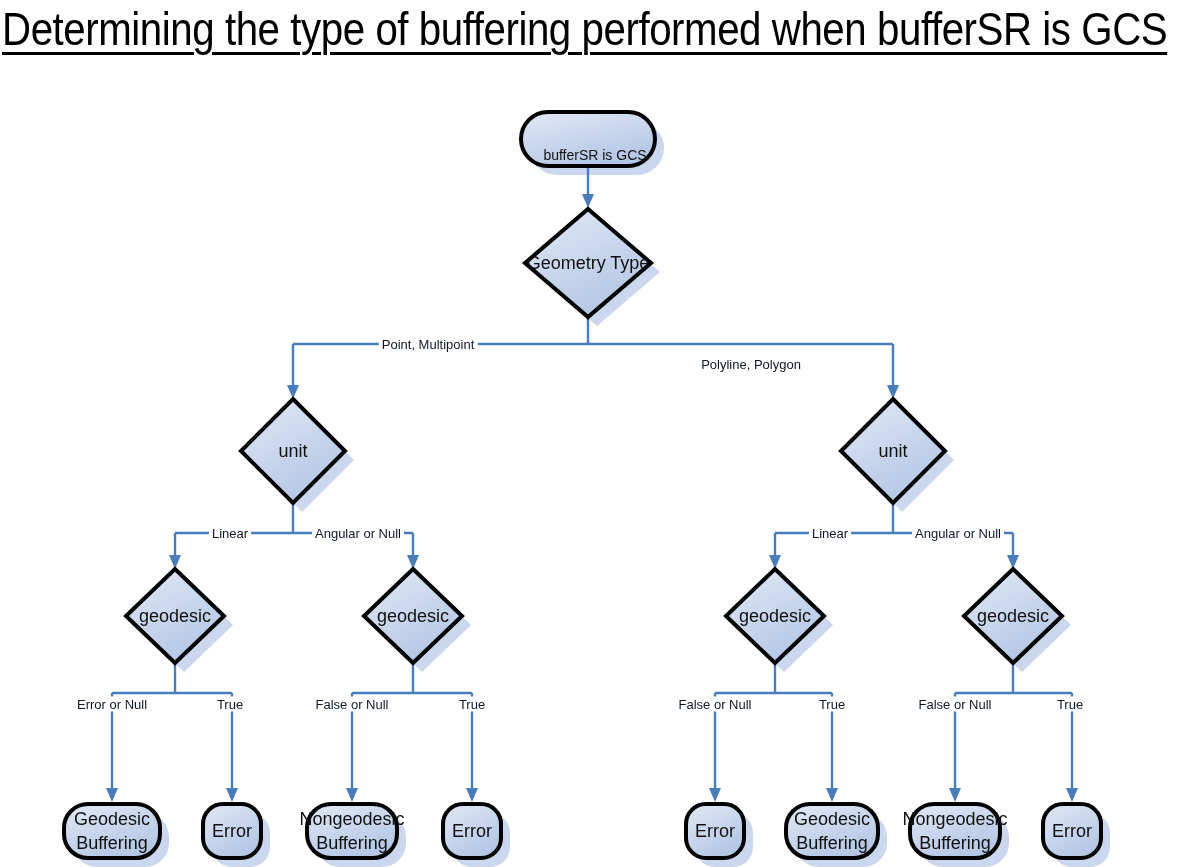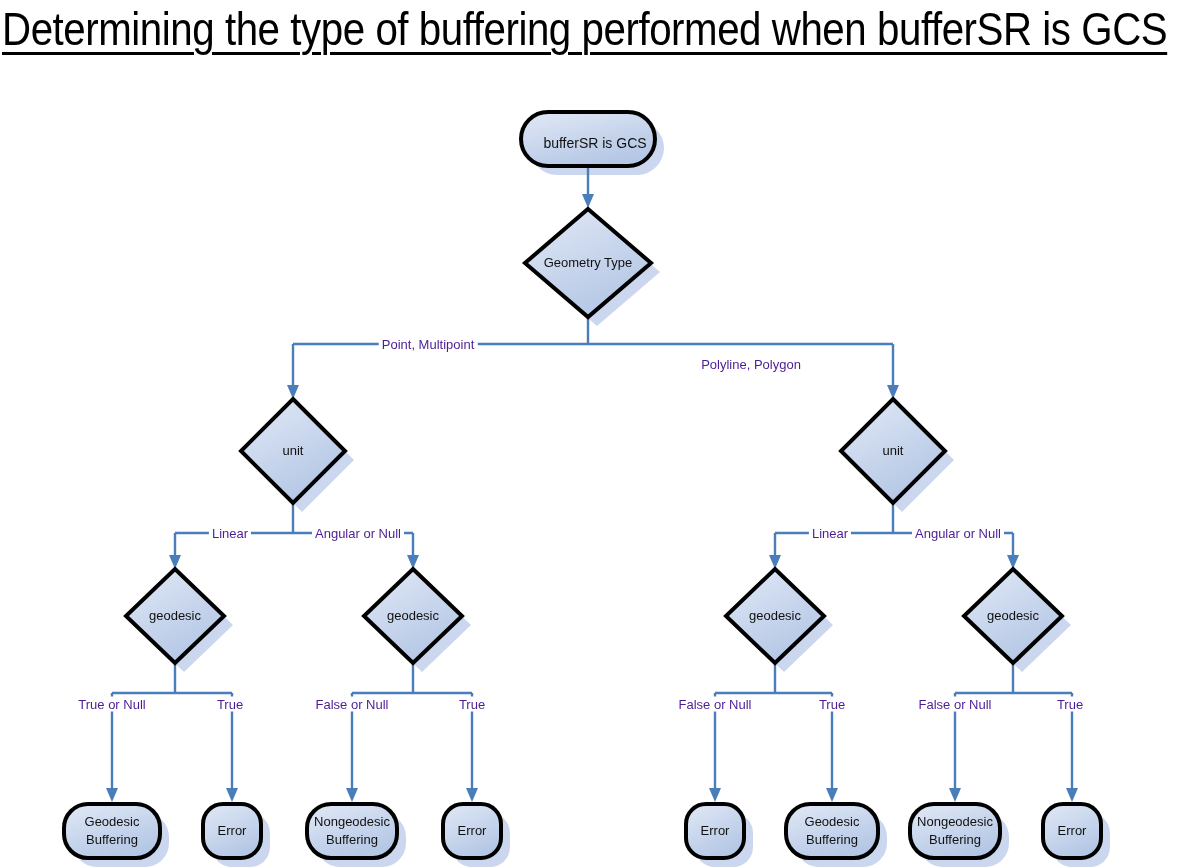--- a/index.html
+++ b/index.html
@@ -26,33 +26,33 @@
     transform: scaleX(0.875);
     transform-origin: left top;
     letter-spacing: -0.5px;
   }
   .nlabel {
     position: absolute;
     display: flex;
     align-items: center;
     justify-content: center;
     text-align: center;
-    font-size: 13px;
+    font-size: 18px;
     line-height: 1.35;
     color: #111;
     pointer-events: none;
   }
   .nlabel.big { font-size: 14px; }
   .elabel {
     position: absolute;
     transform: translate(-50%, -50%);
     background: #ffffff;
     padding: 0 3px;
     font-size: 13px;
-    color: #4c1d95;
+    color: #0f172a;
     white-space: nowrap;
   }
 </style>
 </head>
 <body>
 
 <div id="canvas">
 
   <svg width="1188" height="867" viewBox="0 0 1188 867">
     <defs>
@@ -125,21 +125,21 @@
       <rect x="443" y="804" width="58" height="54" rx="20"></rect>
       <rect x="686" y="804" width="58" height="54" rx="20"></rect>
       <rect x="786" y="804" width="92" height="54" rx="24"></rect>
       <rect x="910" y="804" width="90" height="54" rx="24"></rect>
       <rect x="1043" y="804" width="58" height="54" rx="20"></rect>
     </g>
   </svg>
 
   <div class="title">Determining the type of buffering performed when bufferSR is GCS</div>
 
-  <div class="nlabel big" style="left:521px;top:116px;width:148px;height:54px;">bufferSR is GCS</div>
+  <div class="nlabel big" style="left:521px;top:128px;width:148px;height:54px;">bufferSR is GCS</div>
   <div class="nlabel" style="left:525px;top:209px;width:126px;height:108px;">Geometry Type</div>
   <div class="nlabel" style="left:241px;top:399px;width:104px;height:104px;">unit</div>
   <div class="nlabel" style="left:841px;top:399px;width:104px;height:104px;">unit</div>
   <div class="nlabel" style="left:126px;top:569px;width:98px;height:94px;">geodesic</div>
   <div class="nlabel" style="left:364px;top:569px;width:98px;height:94px;">geodesic</div>
   <div class="nlabel" style="left:726px;top:569px;width:98px;height:94px;">geodesic</div>
   <div class="nlabel" style="left:964px;top:569px;width:98px;height:94px;">geodesic</div>
   <div class="nlabel" style="left:64px;top:804px;width:96px;height:54px;">Geodesic Buffering</div>
   <div class="nlabel" style="left:203px;top:804px;width:58px;height:54px;">Error</div>
   <div class="nlabel" style="left:307px;top:804px;width:90px;height:54px;">Nongeodesic Buffering</div>
@@ -148,21 +148,21 @@
   <div class="nlabel" style="left:786px;top:804px;width:92px;height:54px;">Geodesic Buffering</div>
   <div class="nlabel" style="left:910px;top:804px;width:90px;height:54px;">Nongeodesic Buffering</div>
   <div class="nlabel" style="left:1043px;top:804px;width:58px;height:54px;">Error</div>
 
   <div class="elabel" style="left:428px;top:344px;">Point, Multipoint</div>
   <div class="elabel" style="left:751px;top:364px;">Polyline, Polygon</div>
   <div class="elabel" style="left:230px;top:533px;">Linear</div>
   <div class="elabel" style="left:358px;top:533px;">Angular or Null</div>
   <div class="elabel" style="left:830px;top:533px;">Linear</div>
   <div class="elabel" style="left:958px;top:533px;">Angular or Null</div>
-  <div class="elabel" style="left:112px;top:704px;">True or Null</div>
+  <div class="elabel" style="left:112px;top:704px;">Error or Null</div>
   <div class="elabel" style="left:230px;top:704px;">True</div>
   <div class="elabel" style="left:352px;top:704px;">False or Null</div>
   <div class="elabel" style="left:472px;top:704px;">True</div>
   <div class="elabel" style="left:715px;top:704px;">False or Null</div>
   <div class="elabel" style="left:832px;top:704px;">True</div>
   <div class="elabel" style="left:955px;top:704px;">False or Null</div>
   <div class="elabel" style="left:1070px;top:704px;">True</div>
 
 </div>
 

